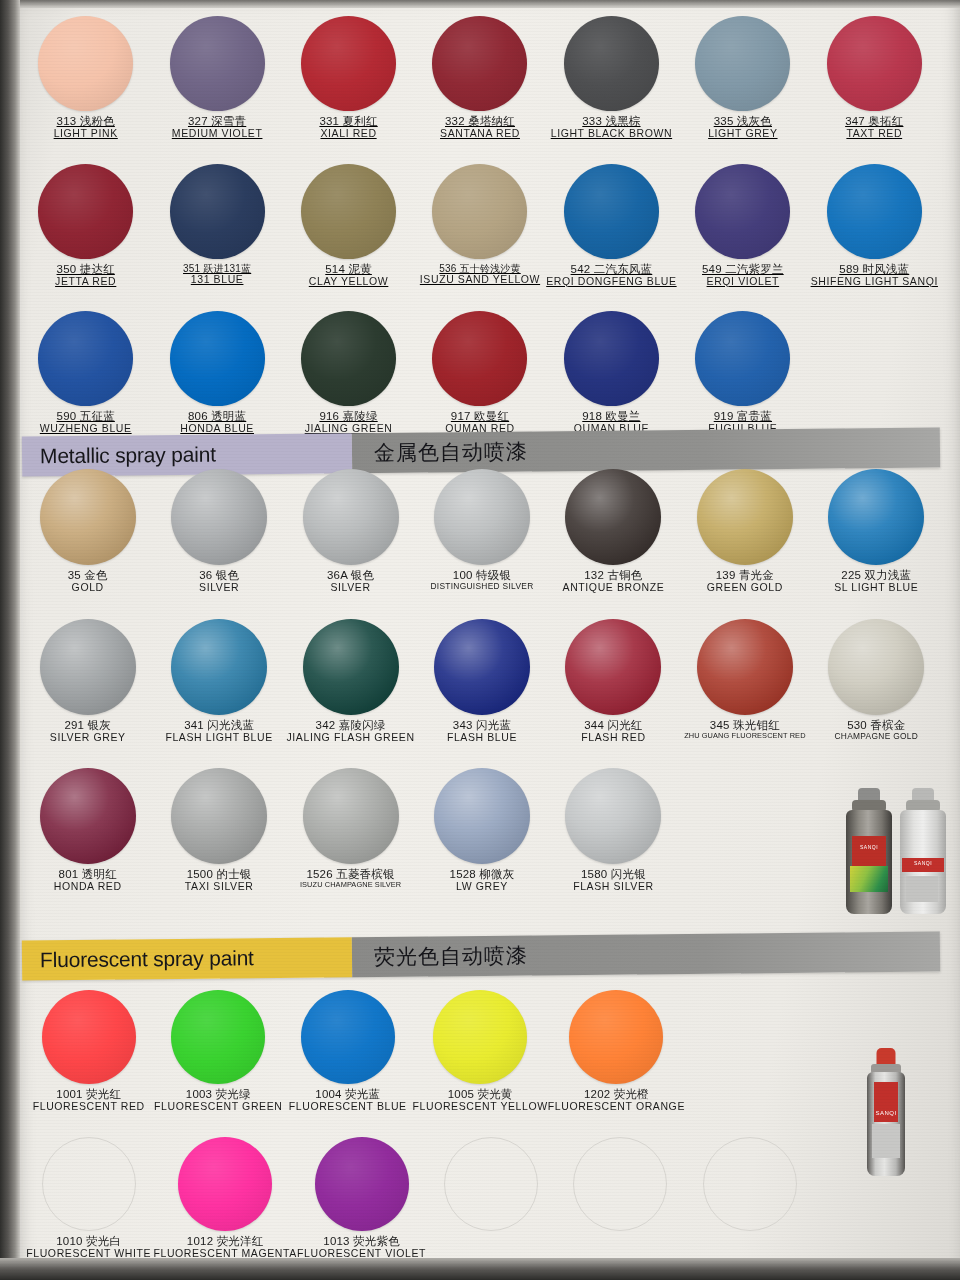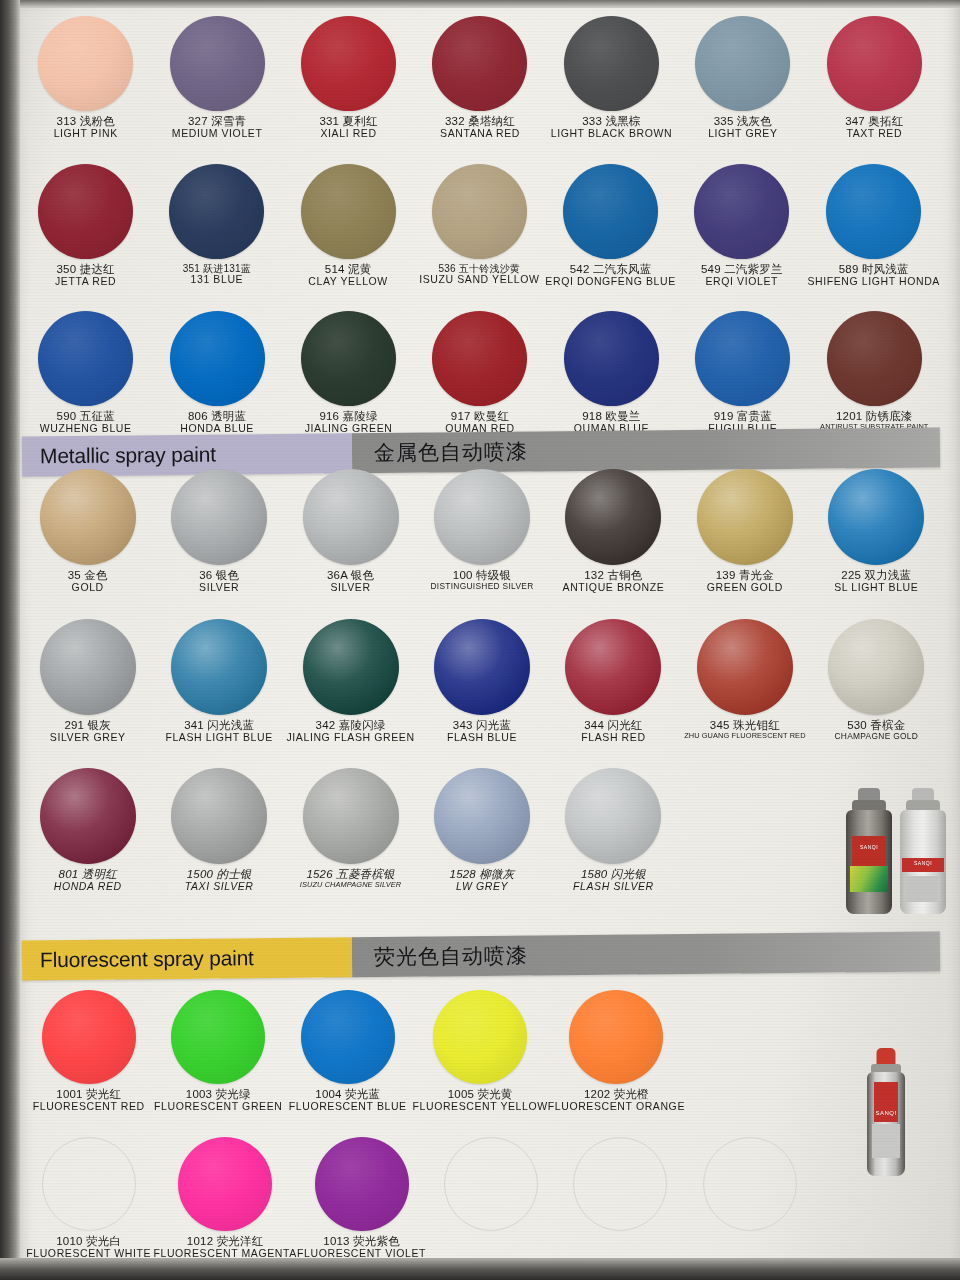--- a/index.html
+++ b/index.html
@@ -50,21 +50,21 @@
   }
   .caption { text-align:center; line-height:1.12; margin-top:4px; }
   .cn { font-size: 11.5px; color:#1b1b1b; letter-spacing:.2px; white-space:nowrap;}
   .en { font-size: 10.5px; color:#1c1c1c; letter-spacing:.6px; white-space:nowrap;}
   .en.small { font-size: 8.4px; letter-spacing:.3px; }
   .en.xsmall { font-size: 7.4px; letter-spacing:.1px; }
   .cn.small { font-size: 10px; }
 
   
   .block-solid { position:absolute; top:16px; left:0; width:960px; }
-  .row-solid { display:grid; grid-template-columns: repeat(7, 1fr); width:920px; margin-left:20px; }
+  .row-solid { display:grid; grid-template-columns: repeat(7, 1fr); width:920px; margin-left:20px;text-decoration:underline; }
   .row-solid .dot { width:95px; height:95px; }
 
   .block-metal { position:absolute; top:469px; left:0; width:960px; }
   .row-metal { display:grid; grid-template-columns: repeat(7, 1fr); width:920px; margin-left:22px; }
   .row-metal .dot { width:96px; height:96px; }
 
   .block-fluo { position:absolute; top:990px; left:0; width:960px; }
   .row-fluo { display:grid; grid-template-columns: repeat(7, 1fr); width:920px; margin-left:24px; }
   .row-fluo .dot { width:94px; height:94px; }
 
@@ -214,21 +214,21 @@
             <div class="dot" style="background: radial-gradient(circle at 38% 32%, rgba(255, 255, 255, 0.12) 0%, rgba(255, 255, 255, 0.02) 45%, rgba(0, 0, 0, 0.1) 100%), rgb(65, 58, 121); box-shadow: rgba(0, 0, 0, 0.12) 0px 1px 2px;"></div>
             <div class="caption">
               <div class="cn">549  二汽紫罗兰</div>
               <div class="en">ERQI VIOLET</div>
             </div>
           </div>
           <div class="cell">
             <div class="dot" style="background: radial-gradient(circle at 38% 32%, rgba(255, 255, 255, 0.12) 0%, rgba(255, 255, 255, 0.02) 45%, rgba(0, 0, 0, 0.1) 100%), rgb(18, 114, 188); box-shadow: rgba(0, 0, 0, 0.12) 0px 1px 2px;"></div>
             <div class="caption">
               <div class="cn">589  时风浅蓝</div>
-              <div class="en">SHIFENG LIGHT HONDA</div>
+              <div class="en">SHIFENG LIGHT SANQI</div>
             </div>
           </div>
         </div>
       <div class="row-solid" id="solid-r2" style="margin-top:24px;">
           <div class="cell">
             <div class="dot" style="background: radial-gradient(circle at 38% 32%, rgba(255, 255, 255, 0.12) 0%, rgba(255, 255, 255, 0.02) 45%, rgba(0, 0, 0, 0.1) 100%), rgb(31, 80, 160); box-shadow: rgba(0, 0, 0, 0.12) 0px 1px 2px;"></div>
             <div class="caption">
               <div class="cn">590  五征蓝</div>
               <div class="en">WUZHENG BLUE</div>
             </div>
@@ -259,27 +259,20 @@
             <div class="caption">
               <div class="cn">918  欧曼兰</div>
               <div class="en">OUMAN BLUE</div>
             </div>
           </div>
           <div class="cell">
             <div class="dot" style="background: radial-gradient(circle at 38% 32%, rgba(255, 255, 255, 0.12) 0%, rgba(255, 255, 255, 0.02) 45%, rgba(0, 0, 0, 0.1) 100%), rgb(31, 95, 171); box-shadow: rgba(0, 0, 0, 0.12) 0px 1px 2px;"></div>
             <div class="caption">
               <div class="cn">919  富贵蓝</div>
               <div class="en">FUGUI BLUE</div>
-            </div>
-          </div>
-          <div class="cell">
-            <div class="dot" style="background: radial-gradient(circle at 38% 32%, rgba(255, 255, 255, 0.12) 0%, rgba(255, 255, 255, 0.02) 45%, rgba(0, 0, 0, 0.1) 100%), rgb(107, 52, 44); box-shadow: rgba(0, 0, 0, 0.12) 0px 1px 2px;"></div>
-            <div class="caption">
-              <div class="cn">1201  防锈底漆</div>
-              <div class="en xsmall">ANTIRUST SUBSTRATE PAINT</div>
             </div>
           </div>
         </div>
     </div>
 
     <div class="banner" id="banner-metal">
       <div class="en-box">
         <span class="en-text">Metallic spray paint</span>
       </div>
       <div class="cn-box">
@@ -383,21 +376,21 @@
             </div>
           </div>
           <div class="cell">
             <div class="dot" style="background: radial-gradient(circle at 36% 30%, rgba(255, 255, 255, 0.38) 0%, rgba(255, 255, 255, 0.1) 38%, rgba(0, 0, 0, 0.1) 78%, rgba(0, 0, 0, 0.18) 100%), rgb(205, 202, 189); box-shadow: rgba(0, 0, 0, 0.12) 0px 1px 2px;"></div>
             <div class="caption">
               <div class="cn">530  香槟金</div>
               <div class="en small">CHAMPAGNE GOLD</div>
             </div>
           </div>
         </div>
-      <div class="row-metal" id="metal-r2" style="margin-top:25px;font-style:italic;">
+      <div class="row-metal" id="metal-r2" style="margin-top:25px;">
           <div class="cell">
             <div class="dot" style="background: radial-gradient(circle at 36% 30%, rgba(255, 255, 255, 0.38) 0%, rgba(255, 255, 255, 0.1) 38%, rgba(0, 0, 0, 0.1) 78%, rgba(0, 0, 0, 0.18) 100%), rgb(124, 36, 64); box-shadow: rgba(0, 0, 0, 0.12) 0px 1px 2px;"></div>
             <div class="caption">
               <div class="cn">801  透明红</div>
               <div class="en">HONDA RED</div>
             </div>
           </div>
           <div class="cell">
             <div class="dot" style="background: radial-gradient(circle at 36% 30%, rgba(255, 255, 255, 0.38) 0%, rgba(255, 255, 255, 0.1) 38%, rgba(0, 0, 0, 0.1) 78%, rgba(0, 0, 0, 0.18) 100%), rgb(163, 165, 164); box-shadow: rgba(0, 0, 0, 0.12) 0px 1px 2px;"></div>
             <div class="caption">

